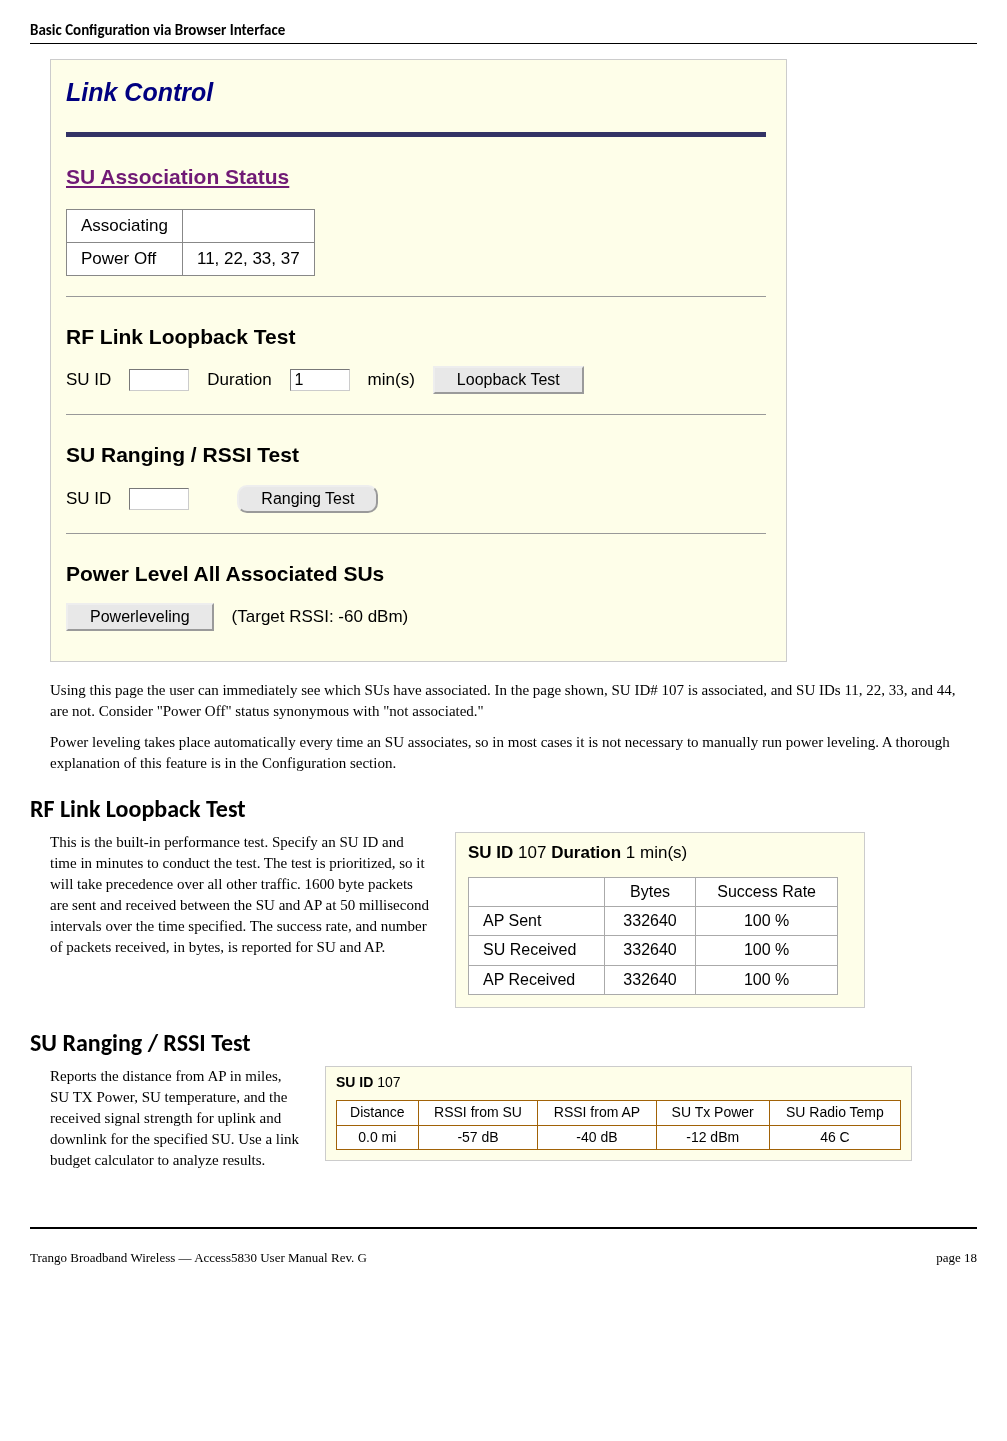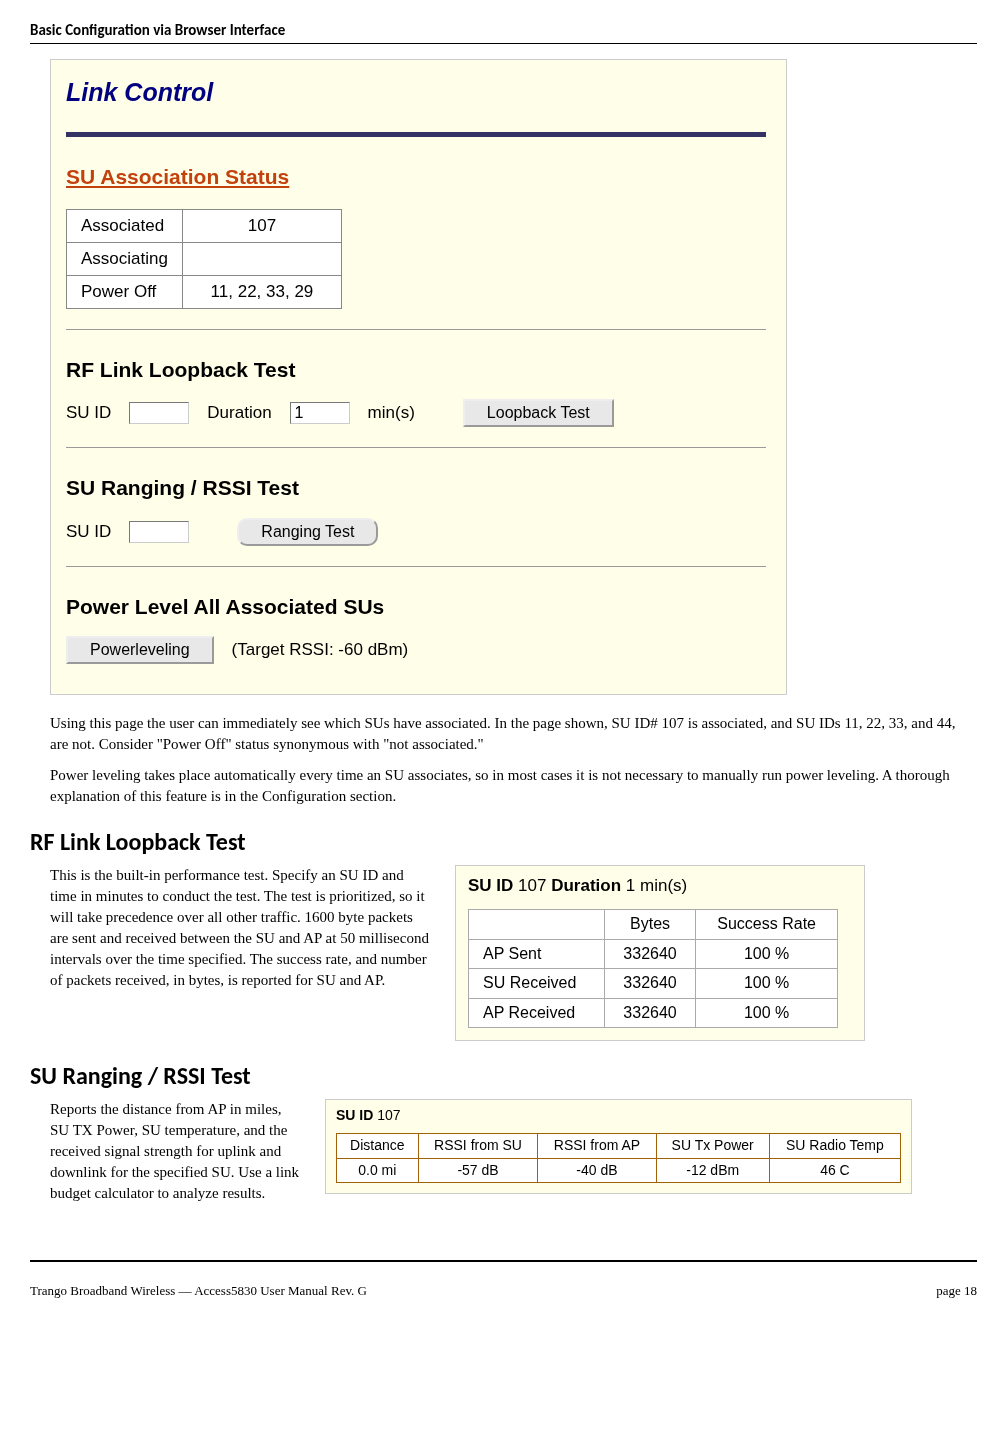--- a/index.html
+++ b/index.html
@@ -49,21 +49,21 @@
       font-family: Arial, sans-serif;
       font-weight: bold;
       font-size: 21px;
       color: #000;
       margin: 25px 0 15px 0;
     }
     .section-heading-purple {
       font-family: Arial, sans-serif;
       font-weight: bold;
       font-size: 21px;
-      color: #c2410c;
+      color: #701a75;
       text-decoration: underline;
       margin: 5px 0 18px 0;
     }
     .assoc-table {
       border-collapse: collapse;
       font-family: Arial, sans-serif;
       font-size: 17px;
       background: #fff;
     }
     .assoc-table td {
@@ -175,45 +175,41 @@
 
 <div class="page-header">Basic Configuration via Browser Interface</div>
 
 <div class="screenshot-panel">
   <div class="panel-title">Link Control</div>
   <hr class="thick-hr">
 
   <div class="section-heading-purple">SU Association Status</div>
   <table class="assoc-table">
     <tbody>
-        <tr>
-      <td>Associated</td>
-      <td style="min-width:130px;">107</td>
-    </tr>
     <tr>
       <td>Associating</td>
       <td></td>
     </tr>
     <tr>
       <td>Power Off</td>
-      <td>11, 22, 33, 29</td>
+      <td>11, 22, 33, 37</td>
     </tr>
   </tbody>
     </table>
 
   <hr class="thin-hr">
 
   <div class="section-heading">RF Link Loopback Test</div>
   <div class="form-row">
     <span>SU ID</span>
     <input type="text" value="" style="">
     <span>Duration</span>
     <input type="text" value="1" style="">
     <span>min(s)</span>
-    <button class="win-button" style="margin-left:30px;">Loopback Test</button>
+    <button class="win-button" style="">Loopback Test</button>
   </div>
 
   <hr class="thin-hr">
 
   <div class="section-heading">SU Ranging / RSSI Test</div>
   <div class="form-row">
     <span>SU ID</span>
     <input type="text" value="" style="">
     <button class="win-button" style="margin-left:30px;border-radius:10px;">Ranging Test</button>
   </div>

